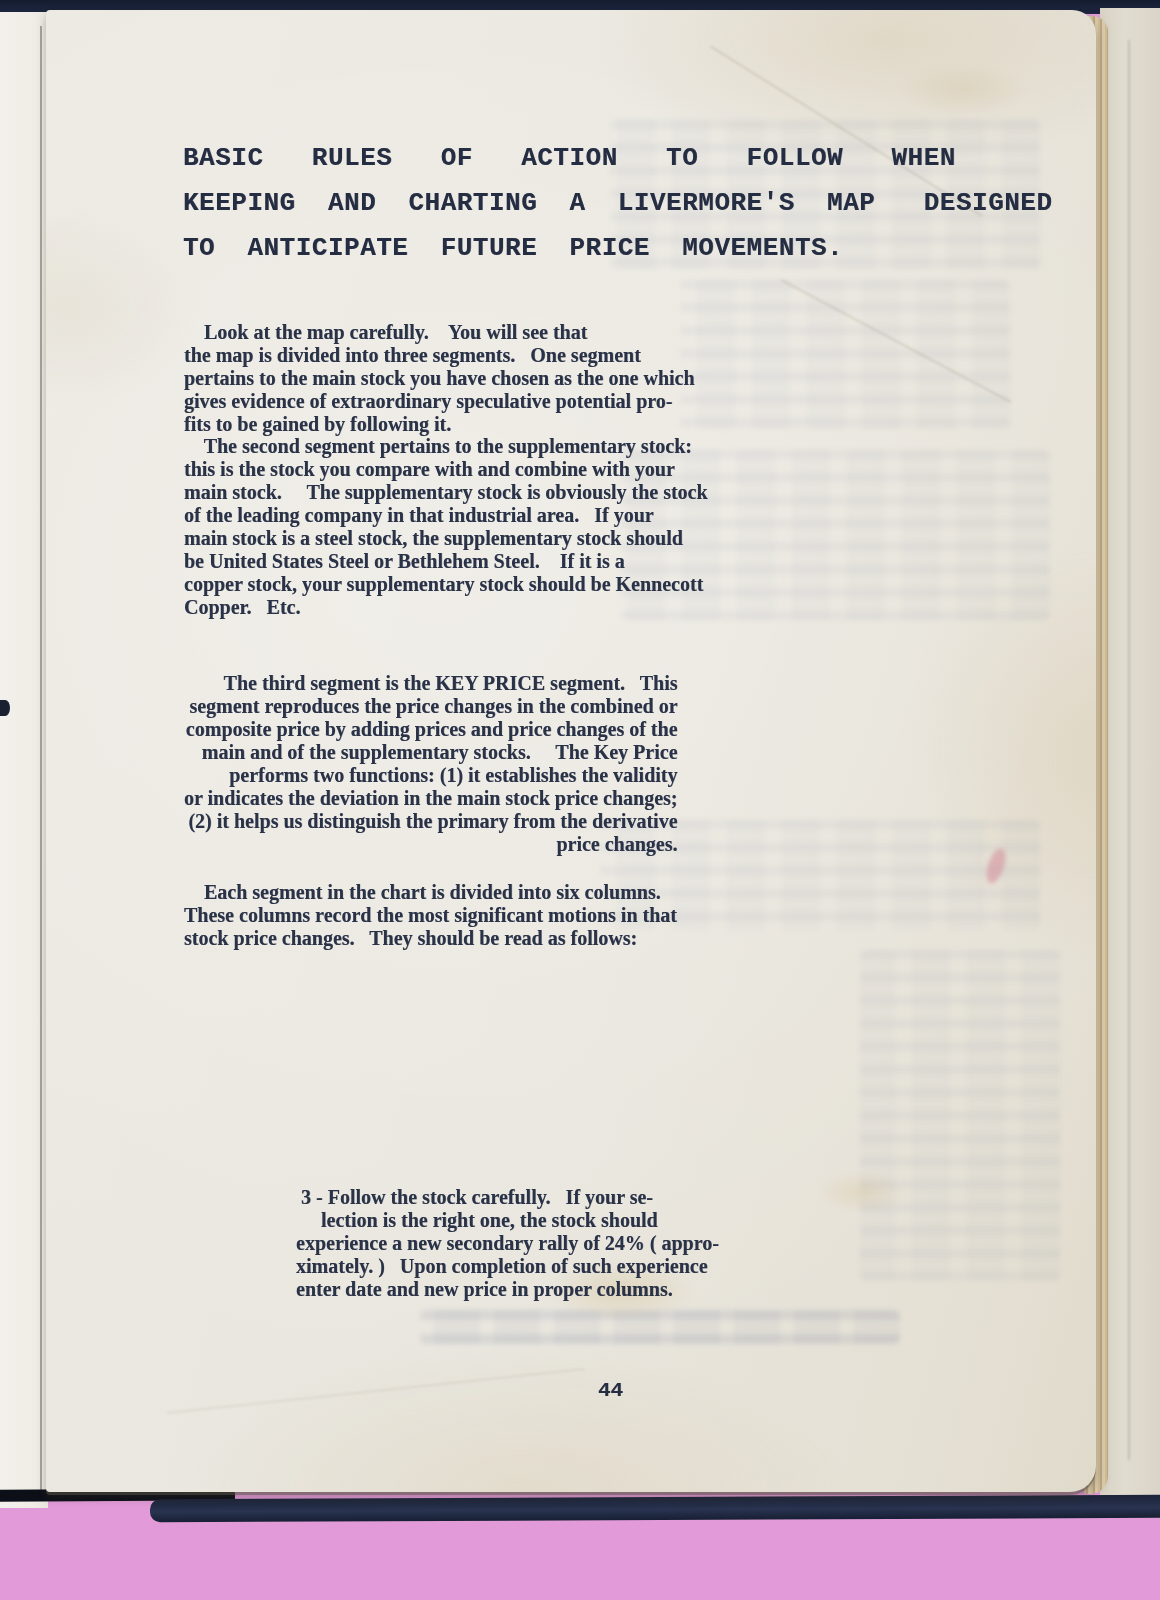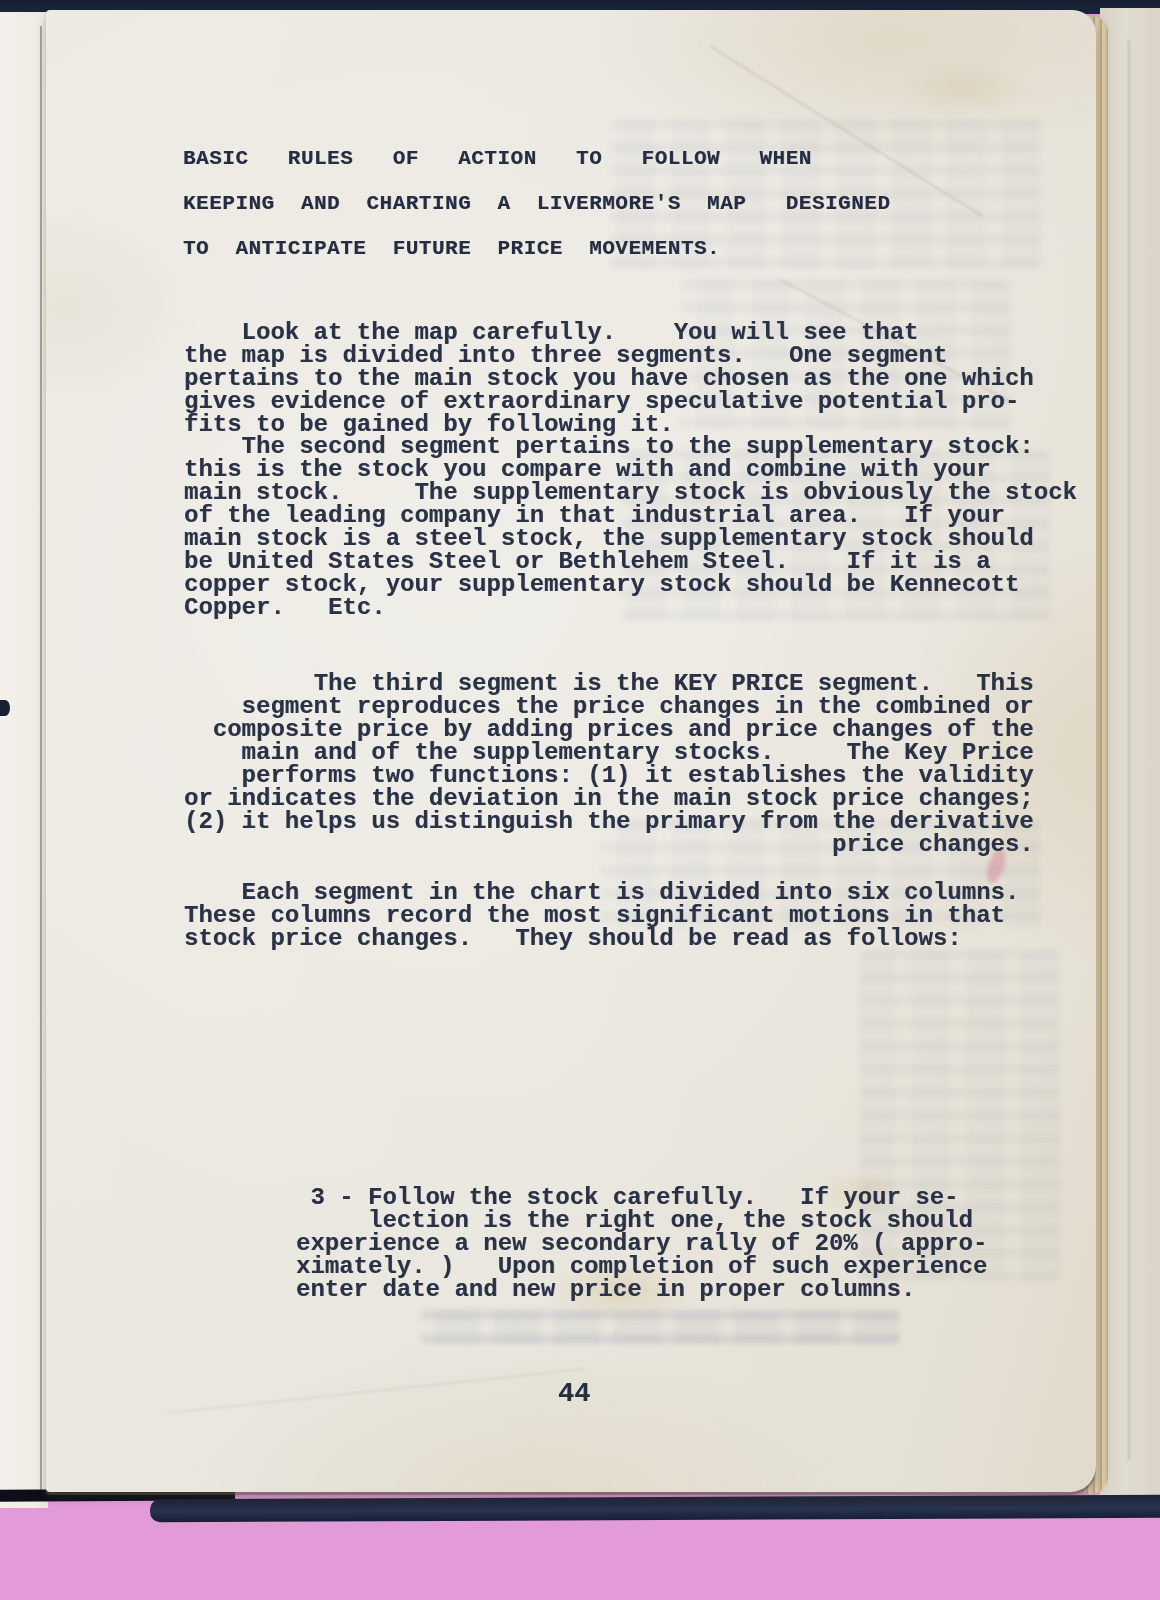--- a/index.html
+++ b/index.html
@@ -60,25 +60,25 @@
            repeating-linear-gradient(180deg, rgba(82,98,136,.14) 0 10px, rgba(82,98,136,0) 10px 24px),
            repeating-linear-gradient(90deg, rgba(82,98,136,.07) 0 46px, rgba(82,98,136,0) 46px 60px);}
 
   .stain{position:absolute;border-radius:50%;pointer-events:none;}
   .crease-line{position:absolute;height:2px;background:rgba(140,130,110,.22);filter:blur(1px);}
 
   
   pre.tw{position:absolute;margin:0;white-space:pre;color:#2a3247;font-weight:700;
          font-family:"Liberation Mono","DejaVu Sans Mono",monospace;
          text-shadow:.4px .4px 0 rgba(40,48,70,.45);}
-  pre.title{font-size:21px;line-height:45px;letter-spacing:.5px;color:#252d42;}
-  pre.body{font-size:24px;line-height:23px;}
-  .pageno{position:absolute;font-size:27px;font-weight:700;color:#252d42;
+  pre.title{font-size:26px;line-height:45px;letter-spacing:.5px;color:#252d42;}
+  pre.body{font-size:20px;line-height:23px;font-family:Liberation Serif, serif;}
+  .pageno{position:absolute;font-size:21px;font-weight:700;color:#252d42;
           font-family:"Liberation Mono","DejaVu Sans Mono",monospace;
-          text-shadow:.4px .4px 0 rgba(40,48,70,.45);}
+          text-shadow:.4px .4px 0 rgba(40,48,70,.45);margin-left:40px;}
 </style>
 </head>
 <body>
 
 <div id="stage">
 
   <div class="cover-top"></div>
   <div class="under-page"></div>
   <div class="under-crease"></div>
   <div class="edge-strip"></div>
@@ -134,20 +134,20 @@
 price changes.</pre>
 
     <pre class="tw body" style="left:138px;top:871px;">    Each segment in the chart is divided into six columns.
 These columns record the most significant motions in that
 stock price changes.   They should be read as follows:</pre>
 
 
 
     <pre class="tw body" style="left:250px;top:1176px;"> 3 - Follow the stock carefully.   If your se-
      lection is the right one, the stock should
-experience a new secondary rally of 20% ( appro-
+experience a new secondary rally of 24% ( appro-
 ximately. )   Upon completion of such experience
 enter date and new price in proper columns.</pre>
 
     <div class="pageno" style="left:512px;top:1369px;">44</div>
   </div>
 
 </div>
 
 </body></html>

